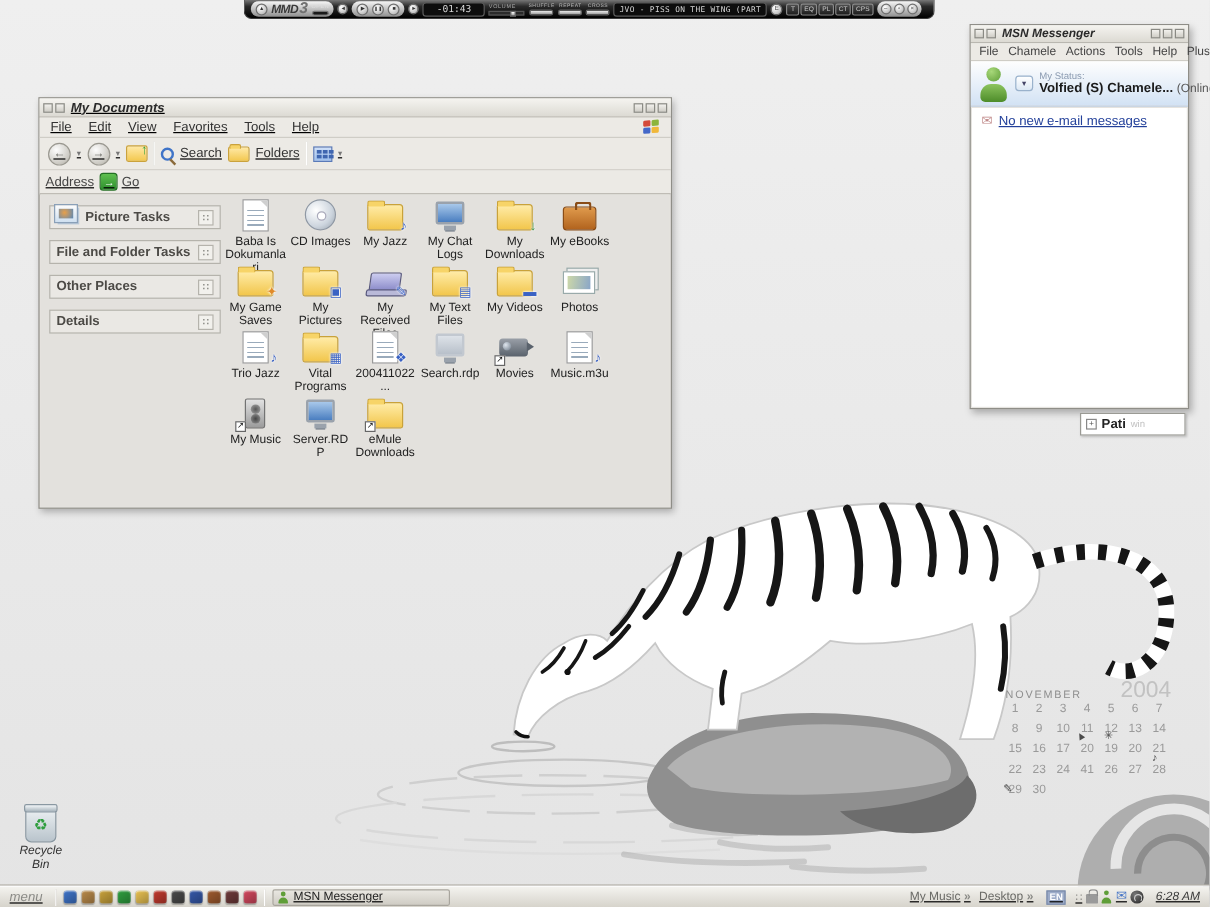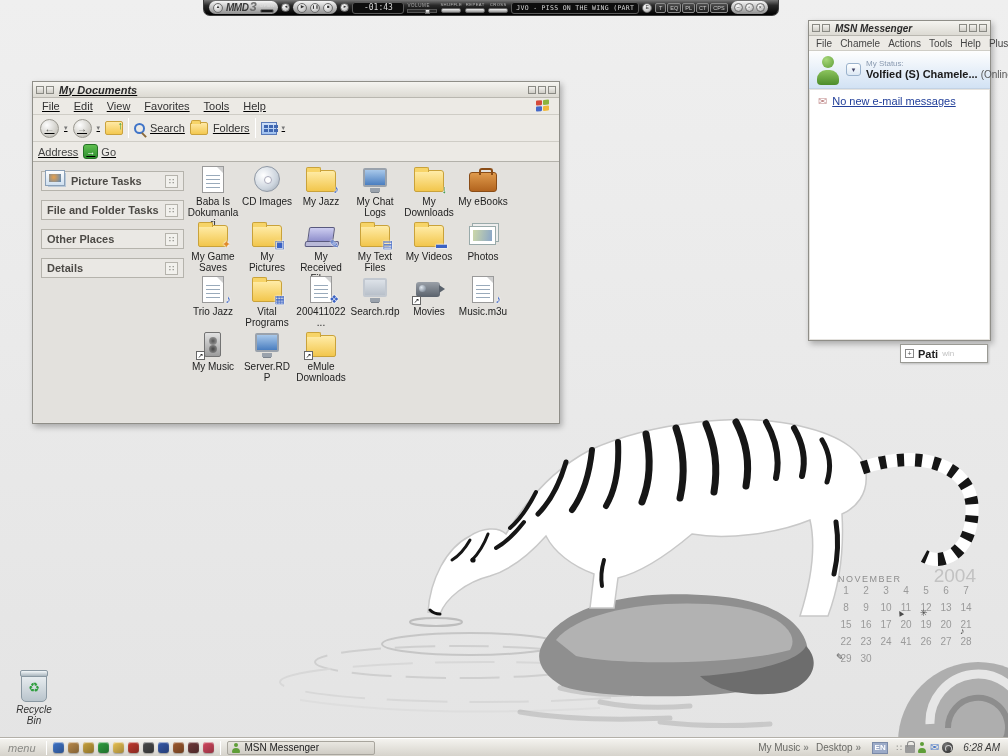--- a/index.html
+++ b/index.html
@@ -147,21 +147,21 @@
   .msn-group::before{content:"»";display:inline-block;transform:rotate(90deg);color:#7b93c9;font-weight:bold;margin-right:6px;font-size:10px;}
   .msn-group.muted{color:#8a8a8a;}
 
   
   .pati{position:absolute;left:900px;top:344px;width:88px;height:19px;background:#fff;border:1px solid #9a9a94;box-shadow:1px 1px 2px rgba(0,0,0,.2);display:flex;align-items:center;gap:4px;padding:0 4px;}
   .pati-plus{width:9px;height:9px;border:1px solid #888;font-size:7px;line-height:7px;text-align:center;color:#555;flex:none;}
   .pati-txt{font-size:11px;font-weight:bold;color:#222;}
   .pati-hint{font-size:8px;color:#c2c2c2;}
 
   
-  .taskbar{position:absolute;left:0;right:0;bottom:0;height:18px;background:linear-gradient(#f4f3ef,#d6d3cb);border-top:1px solid #fff;box-shadow:0 -1px 0 #b3b0a8;display:flex;align-items:center;padding:0 4px;gap:4px;z-index:40;}
+  .taskbar{position:absolute;left:0;right:0;bottom:0;height:18px;background:linear-gradient(#f4f3ef,#d6d3cb);border-top:1px solid #fff;box-shadow:0 -1px 0 #b3b0a8;display:flex;align-items:center;padding:0 4px;gap:4px;z-index:40;text-decoration:underline;}
   .startbtn{font-size:11px;font-style:italic;color:#8a8a86;padding:0 4px;}
   .ql{width:11px;height:11px;border-radius:3px;flex:none;box-shadow:inset 0 1px 1px rgba(255,255,255,.6),0 1px 1px rgba(0,0,0,.25);}
   .tsep{width:1px;height:14px;background:#b3b0a8;border-right:1px solid #fff;margin:0 2px;}
   .taskbtn{width:148px;height:14px;background:linear-gradient(#e9e7e1,#cfccc4);border:1px solid #a8a59d;border-radius:2px;display:flex;align-items:center;gap:4px;padding:0 4px;font-size:10px;color:#222;}
   .msn-mini{width:9px;height:10px;position:relative;flex:none;}
   .msn-mini::before{content:"";position:absolute;left:2.5px;top:0;width:4px;height:4px;border-radius:50%;background:#5f9e38;}
   .msn-mini::after{content:"";position:absolute;left:0.5px;bottom:0;width:8px;height:5px;border-radius:4px 4px 1px 1px;background:#5f9e38;}
   .tb-spacer{flex:1;}
   .tbtl{font-size:10px;color:#6a6a66;display:flex;align-items:center;gap:3px;margin-right:7px;}
   .tbtl::after{content:"»";color:#8a8a86;font-weight:bold;}

